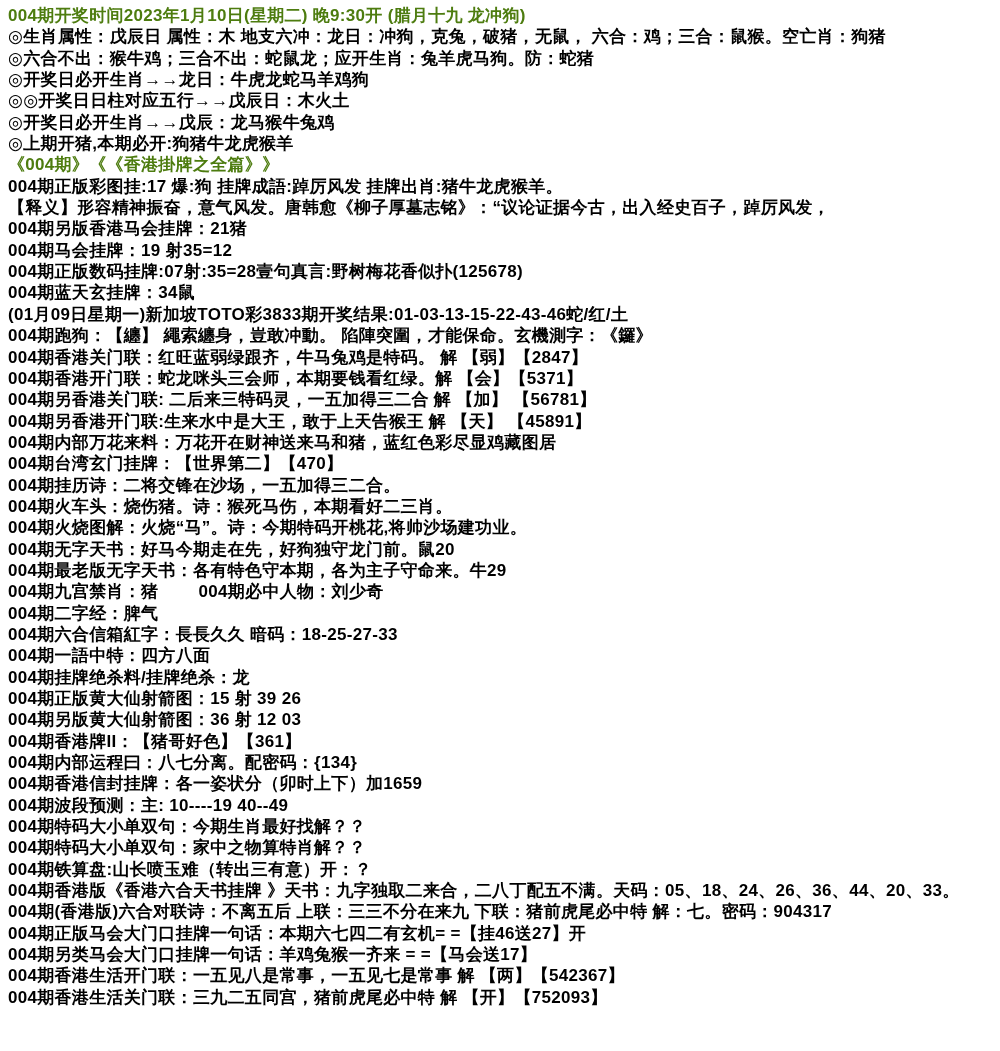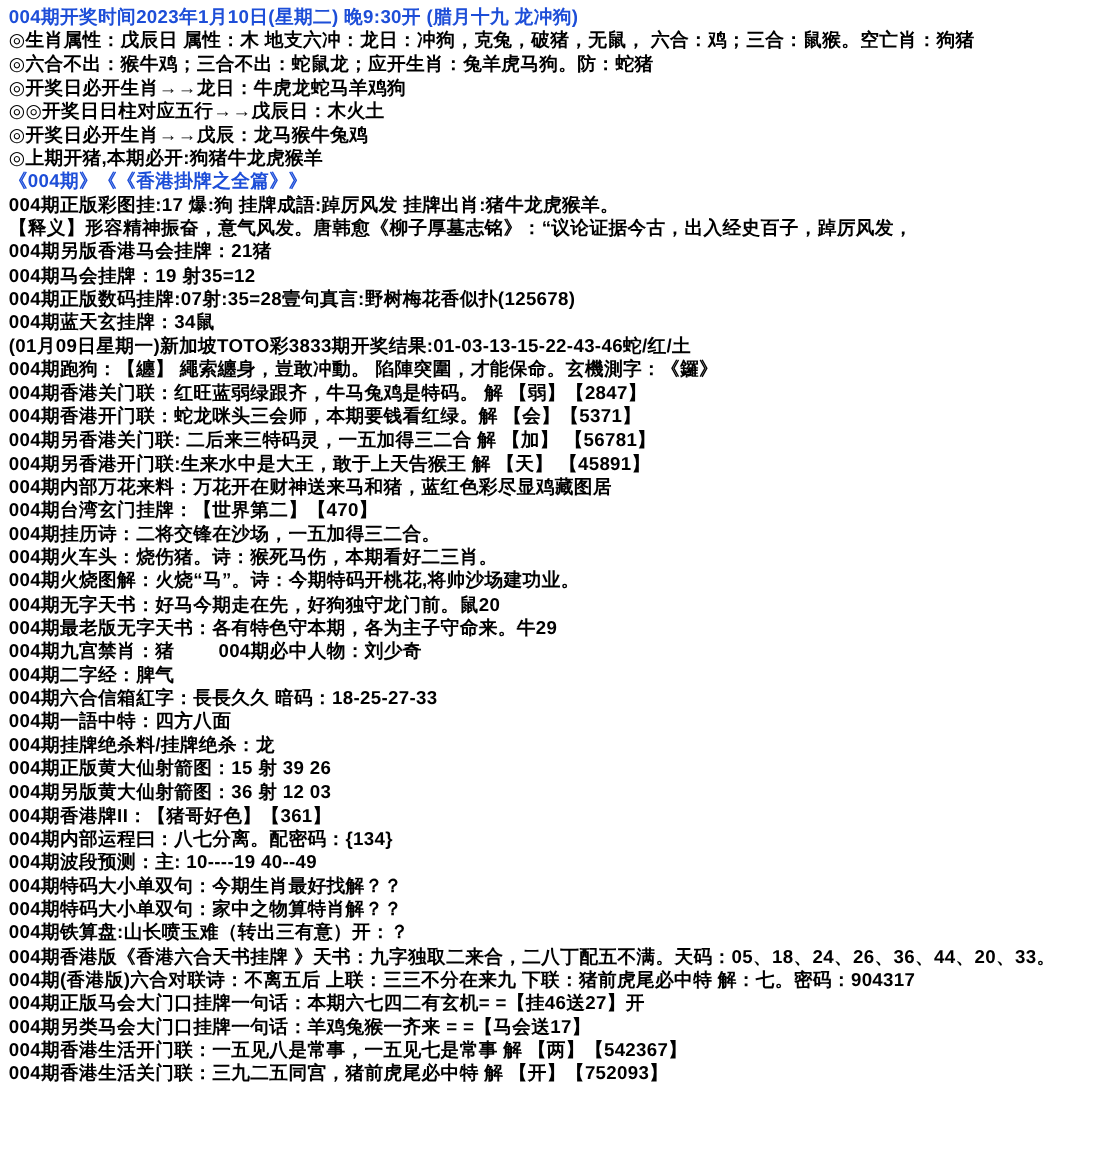--- a/index.html
+++ b/index.html
@@ -26,21 +26,21 @@
     color: #000000;
     letter-spacing: 0.3px;
   }
   .line {
     height: 21.35px;
     line-height: 21.35px;
     white-space: pre;
     overflow: hidden;
   }
   .line.red {
-    color: #1d4ed8;
+    color: #4d7c0f;
   }
 </style>
 </head>
 <body>
 
 <div class="page">
   <div class="text-block">
       <div class="line red">004期开奖时间2023年1月10日(星期二) 晚9:30开 (腊月十九 龙冲狗)</div>
       <div class="line">◎生肖属性：戊辰日 属性：木 地支六冲：龙日：冲狗，克兔，破猪，无鼠， 六合：鸡；三合：鼠猴。空亡肖：狗猪</div>
       <div class="line">◎六合不出：猴牛鸡；三合不出：蛇鼠龙；应开生肖：兔羊虎马狗。防：蛇猪</div>
@@ -70,20 +70,21 @@
       <div class="line">004期最老版无字天书：各有特色守本期，各为主子守命来。牛29</div>
       <div class="line">004期九宫禁肖：猪        004期必中人物：刘少奇</div>
       <div class="line">004期二字经：脾气</div>
       <div class="line">004期六合信箱紅字：長長久久 暗码：18-25-27-33</div>
       <div class="line">004期一語中特：四方八面</div>
       <div class="line">004期挂牌绝杀料/挂牌绝杀：龙</div>
       <div class="line">004期正版黄大仙射箭图：15 射 39 26</div>
       <div class="line">004期另版黄大仙射箭图：36 射 12 03</div>
       <div class="line">004期香港牌II：【猪哥好色】【361】</div>
       <div class="line">004期内部运程曰：八七分离。配密码：{134}</div>
+      <div class="line">004期香港信封挂牌：各一姿状分（卯时上下）加1659</div>
       <div class="line">004期波段预测：主: 10----19 40--49</div>
       <div class="line">004期特码大小单双句：今期生肖最好找解？？</div>
       <div class="line">004期特码大小单双句：家中之物算特肖解？？</div>
       <div class="line">004期铁算盘:山长喷玉难（转出三有意）开：？</div>
       <div class="line">004期香港版《香港六合天书挂牌 》天书：九字独取二来合，二八丁配五不满。天码：05、18、24、26、36、44、20、33。</div>
       <div class="line">004期(香港版)六合对联诗：不离五后 上联：三三不分在来九 下联：猪前虎尾必中特 解：七。密码：904317</div>
       <div class="line">004期正版马会大门口挂牌一句话：本期六七四二有玄机= =【挂46送27】开</div>
       <div class="line">004期另类马会大门口挂牌一句话：羊鸡兔猴一齐来 = =【马会送17】</div>
       <div class="line">004期香港生活开门联：一五见八是常事，一五见七是常事 解 【两】【542367】</div>
       <div class="line">004期香港生活关门联：三九二五同宫，猪前虎尾必中特 解 【开】【752093】</div>

